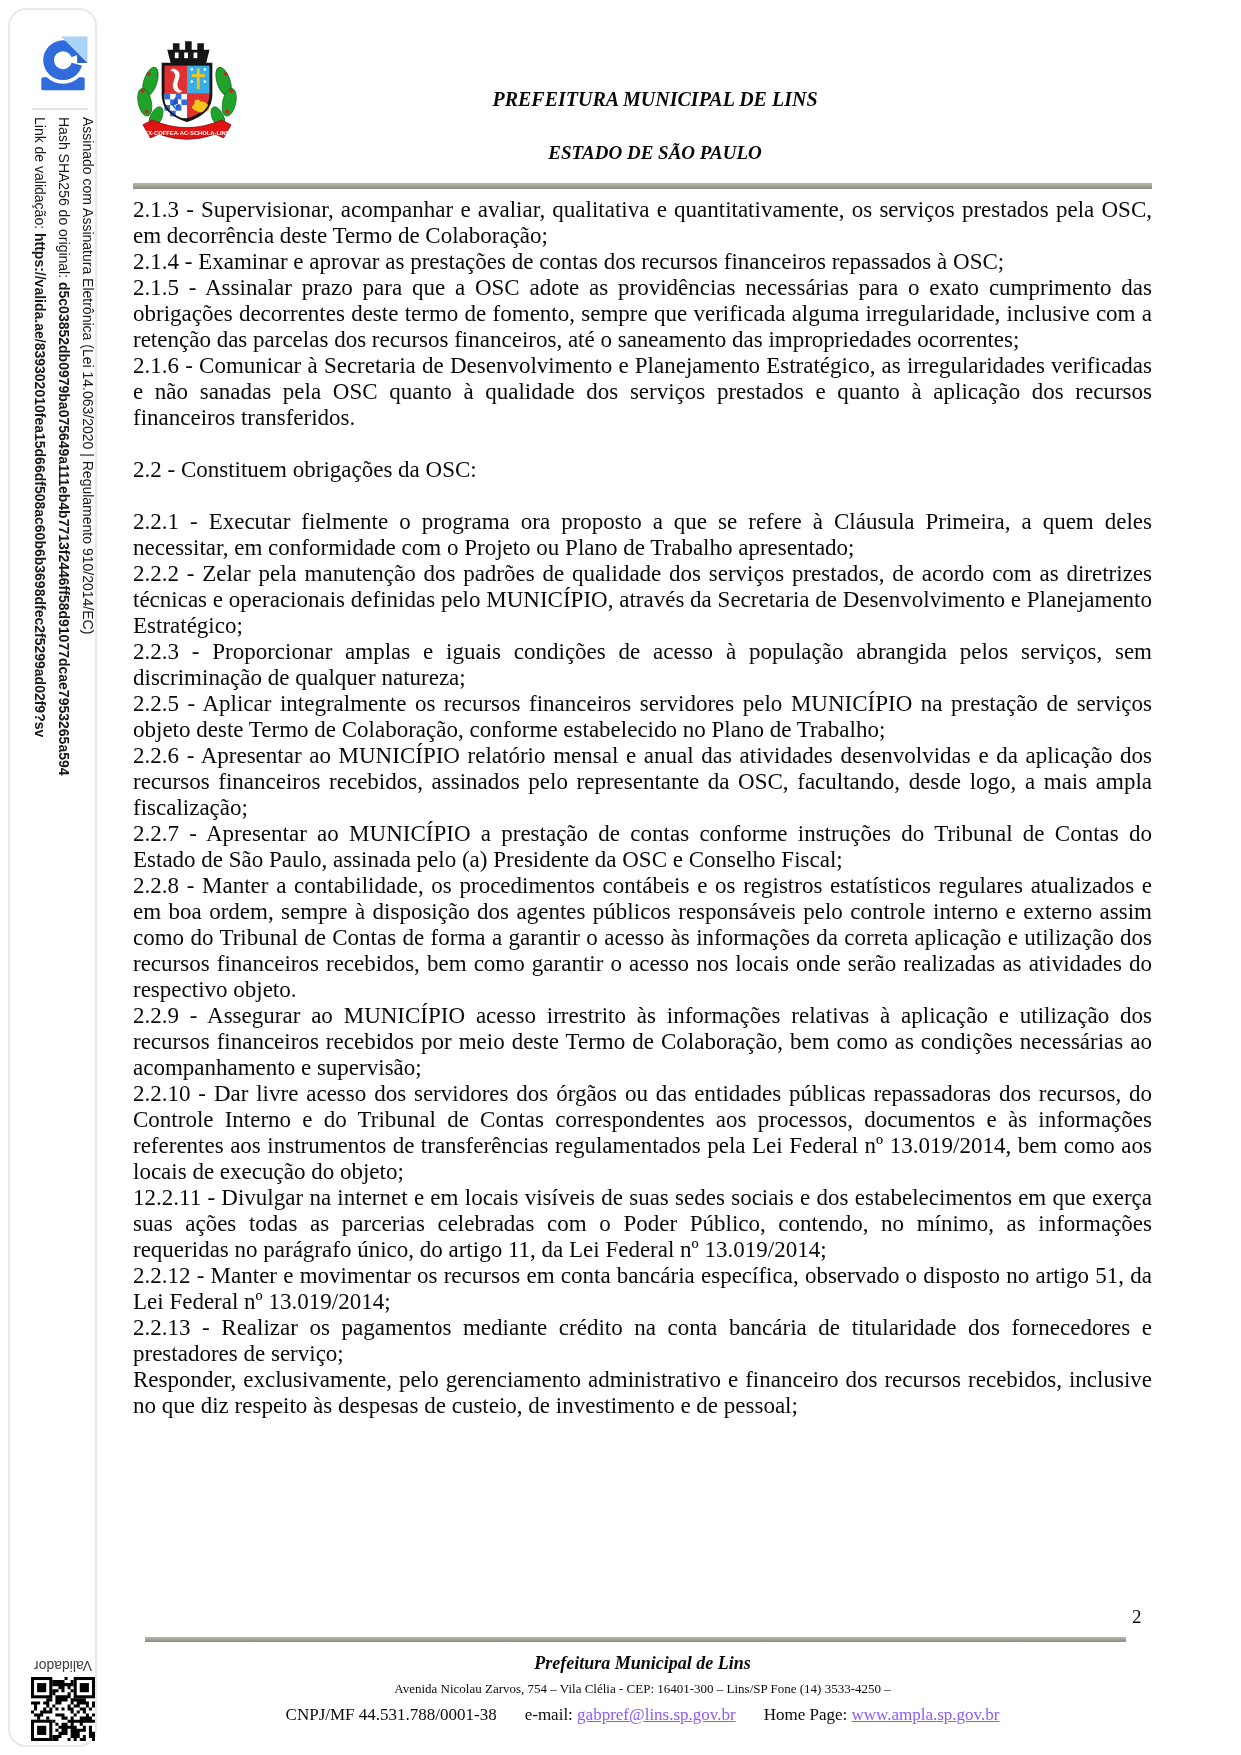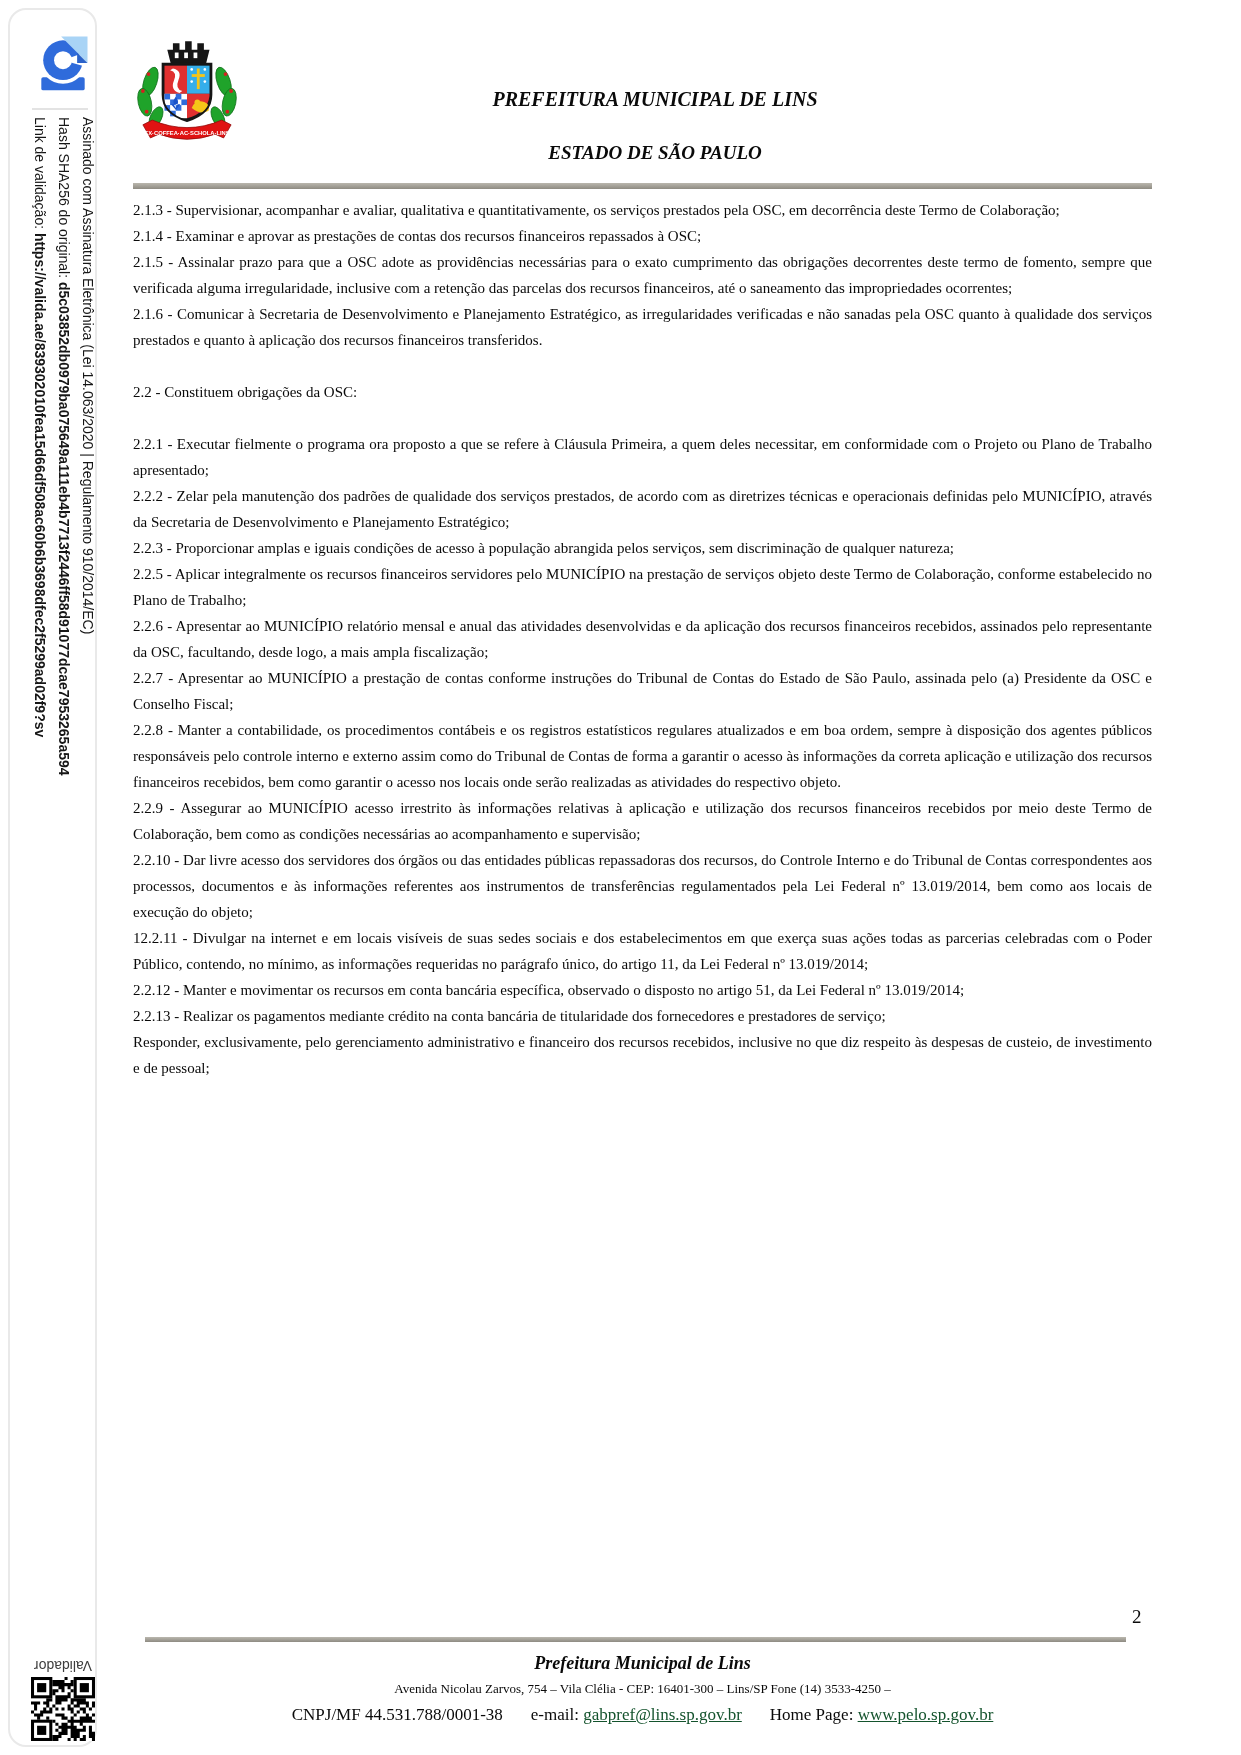--- a/index.html
+++ b/index.html
@@ -28,32 +28,32 @@
   .title-1{font-size:20px;line-height:26px;}
   .title-2{font-size:19px;line-height:24px;margin-top:29px;}
 
   
   .rule{position:absolute;background:linear-gradient(#bab7ae,#8e8b82);}
   .rule-top{left:133px;top:183px;width:1019px;height:6px;}
   .rule-bottom{left:145px;top:1637px;width:981px;height:5px;}
 
   
   .body-text{position:absolute;left:133px;top:197px;width:1019px;
-             font-size:15px;line-height:26px;}
+             font-size:23px;line-height:26px;}
   .para{margin:0;text-align:justify;}
   .blank{min-height:26px;}
 
   
   .page-number{position:absolute;left:1132px;top:1606px;width:40px;font-size:19px;}
   .footer{position:absolute;left:133px;top:1650px;width:1019px;text-align:center;}
   .org{font-size:18px;font-weight:700;font-style:italic;line-height:26px;}
   .addr{font-size:13px;line-height:26px;}
   .contact{font-size:17px;line-height:26px;}
   .contact .gap-lg{display:inline-block;width:28px;}
-  .lnk{color:#14532d;text-decoration:underline;cursor:pointer;}
+  .lnk{color:#8b5cf6;text-decoration:underline;cursor:pointer;}
 </style>
 </head>
 <body>
 
 <div class="page">
 
   <aside class="sidebar">
     <svg class="v-logo" viewBox="0 0 60 70">
       <rect x="7" y="50" width="46" height="14" rx="2" fill="#2f6bdb"></rect>
       <circle cx="30" cy="32" r="25" fill="#ffffff"></circle>
@@ -179,16 +179,16 @@
       <p class="para">2.2.13 - Realizar os pagamentos mediante crédito na conta bancária de titularidade dos fornecedores e prestadores de serviço;</p>
       <p class="para">Responder, exclusivamente, pelo gerenciamento administrativo e financeiro dos recursos recebidos, inclusive no que diz respeito às despesas de custeio, de investimento e de pessoal;</p>
     </main>
 
   <div class="page-number">2</div>
   <div class="rule rule-bottom"></div>
 
   <footer class="footer">
     <div class="org">Prefeitura Municipal de Lins</div>
     <div class="addr">Avenida Nicolau Zarvos, 754 – Vila Clélia - CEP: 16401-300 – Lins/SP Fone (14) 3533-4250 –</div>
-    <div class="contact"><span>CNPJ/MF 44.531.788/0001-38</span><span class="gap-lg"></span><span>e-mail:</span>&nbsp;<a class="lnk">gabpref@lins.sp.gov.br</a><span class="gap-lg"></span><span>Home Page:</span>&nbsp;<a class="lnk">www.pelo.sp.gov.br</a></div>
+    <div class="contact"><span>CNPJ/MF 44.531.788/0001-38</span><span class="gap-lg"></span><span>e-mail:</span>&nbsp;<a class="lnk">gabpref@lins.sp.gov.br</a><span class="gap-lg"></span><span>Home Page:</span>&nbsp;<a class="lnk">www.ampla.sp.gov.br</a></div>
   </footer>
 
 </div>
 
 </body></html>

